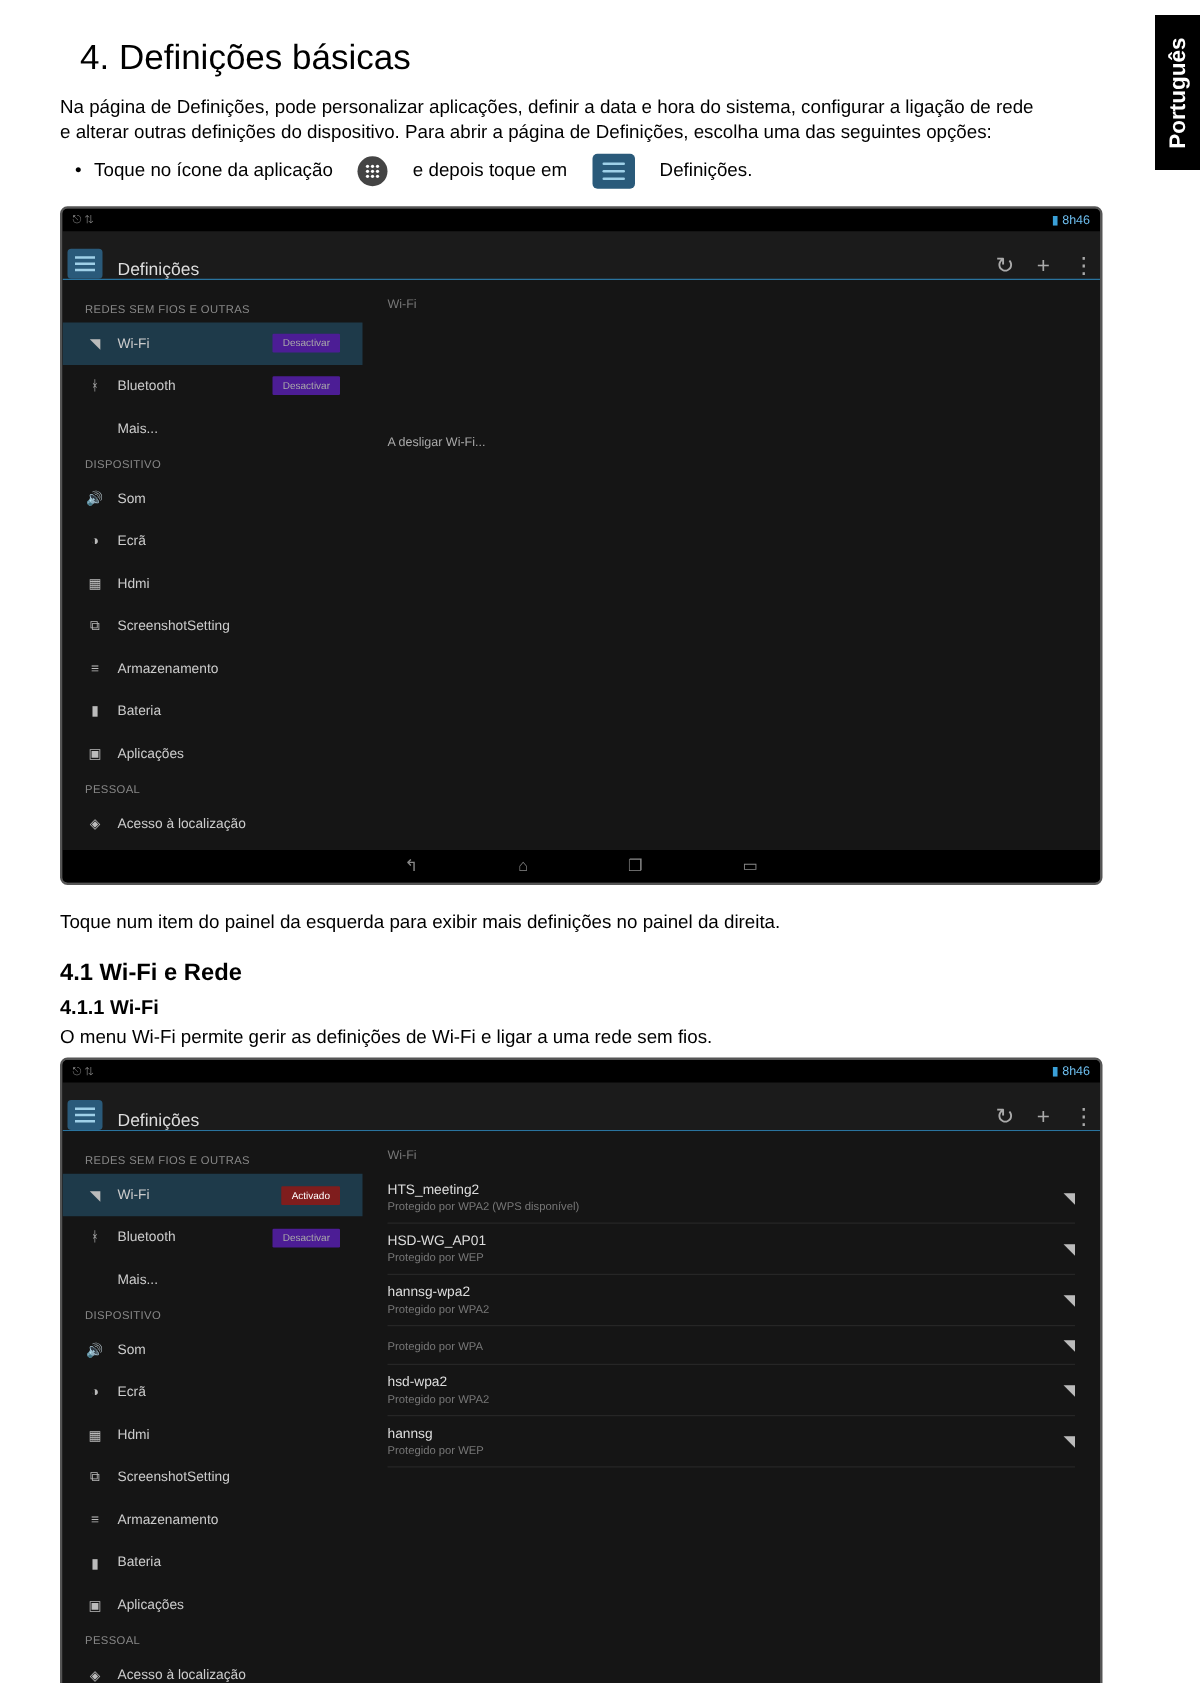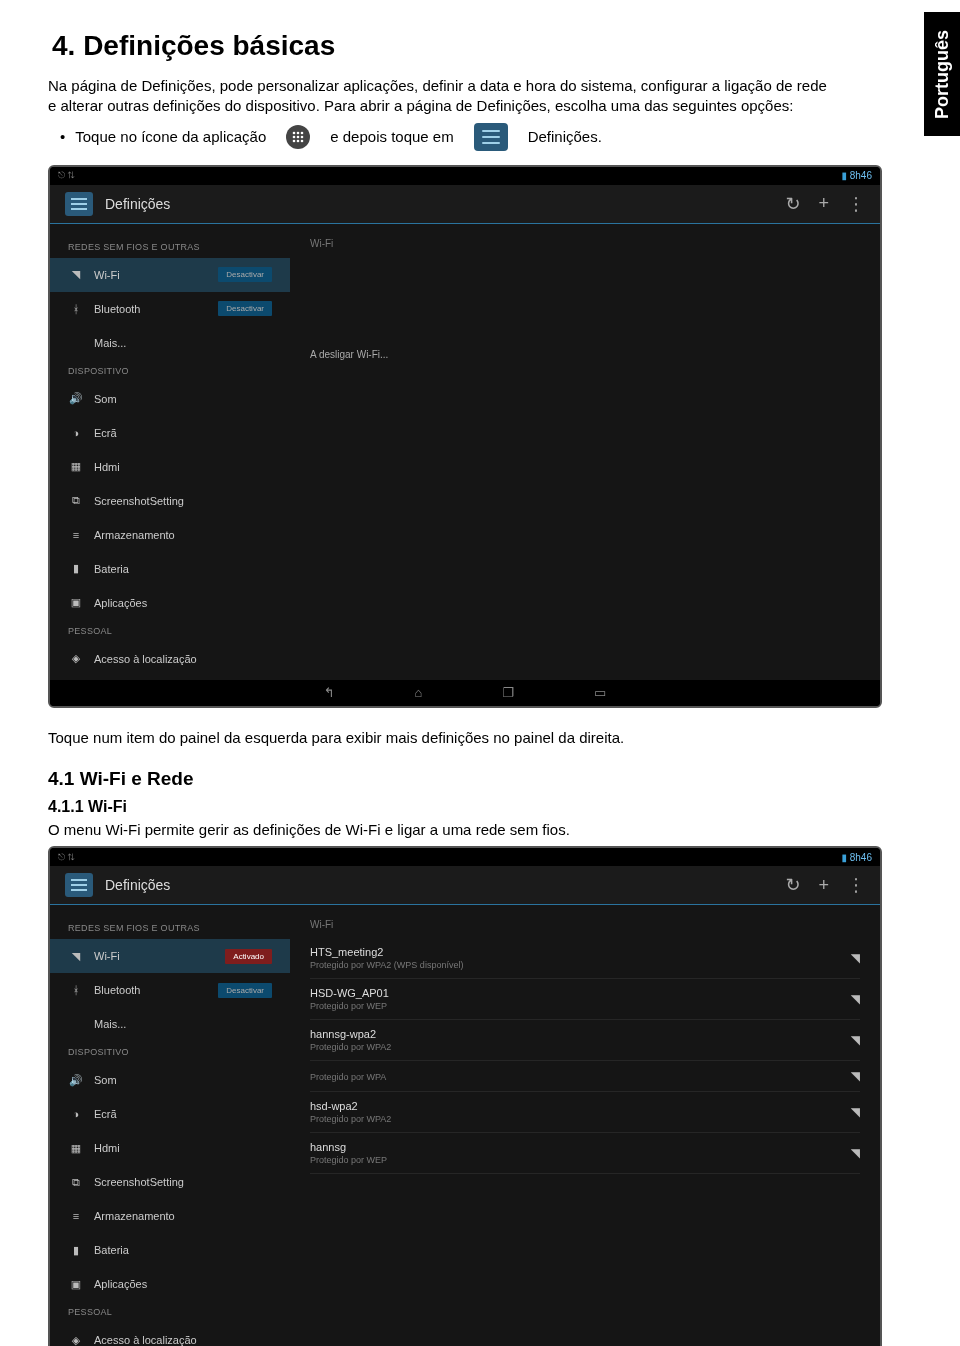--- a/index.html
+++ b/index.html
@@ -1,43 +1,43 @@
 <!DOCTYPE html>
 <html><head>
 <meta charset="utf-8">
 <style>
   html,body{margin:0;padding:0;background:#fff;font-family:Arial,Helvetica,sans-serif;color:#000}
   .page{width:960px;min-height:1346px;padding:30px 48px 0 48px;box-sizing:border-box;position:relative}
   .lang-tab{position:absolute;top:12px;right:0;background:#000;color:#fff;width:36px;height:124px;display:flex;align-items:center;justify-content:center}
   .lang-tab span{transform:rotate(-90deg);font-weight:bold;font-size:18px;white-space:nowrap}
-  h1{font-size:28px;margin:0 0 14px 4px;font-weight:bold}
+  h1{font-size:28px;margin:0 0 14px 16px;font-weight:normal}
   p{font-size:15px;line-height:1.35;margin:0 0 6px 0;max-width:780px}
   .bullet-row{display:flex;align-items:center;gap:20px;font-size:15px;margin:6px 0 14px 12px}
   .bullet-dot::before{content:"•";margin-right:10px}
   .inline-icon{width:24px;height:24px;display:inline-flex;align-items:center;justify-content:center;border-radius:50%;background:#444;color:#fff;font-size:11px}
   .inline-icon.settings{border-radius:4px;background:#2a5a7a;width:34px;height:28px}
   .inline-icon.settings .bars{width:18px;height:14px;display:flex;flex-direction:column;justify-content:space-between}
   .inline-icon.settings .bars div{height:2px;background:#9fd0e8;border-radius:1px}
   
   .device{width:830px;margin:6px 0 20px 0;border:2px solid #555;border-radius:6px;background:#000;overflow:hidden;font-family:Arial,Helvetica,sans-serif}
   .statusbar{height:18px;background:#000;color:#6ebff0;font-size:10px;display:flex;justify-content:space-between;align-items:center;padding:0 8px}
   .statusbar .sig{color:#888;font-size:9px}
-  .appbar{background:#1b1b1b;height:38px;display:flex;align-items:center;padding:0 15px;color:#ddd;font-size:14px;border-bottom:1px solid #2a739e}
+  .appbar{background:#1b1b1b;height:38px;display:flex;align-items:flex-end;padding:0 4px;color:#ddd;font-size:14px;border-bottom:1px solid #2a739e}
   .appbar .settings-ic{width:28px;height:24px;background:#2a5a7a;border-radius:3px;margin-right:12px;display:flex;align-items:center;justify-content:center}
   .appbar .settings-ic .bars{width:16px;height:12px;display:flex;flex-direction:column;justify-content:space-between}
   .appbar .settings-ic .bars div{height:2px;background:#9fd0e8}
   .appbar .title{flex:1}
   .appbar .act{color:#aaa;font-size:18px;margin-left:18px}
   .device-body{display:flex;background:#151515;min-height:340px}
   .sidebar{width:240px;padding:12px 0 4px 0}
   .section-hd{color:#888;font-size:9px;padding:6px 18px;letter-spacing:0.3px}
   .row{display:flex;align-items:center;padding:6px 18px;color:#ccc;font-size:11px;min-height:22px}
   .row.selected{background:#1e3a4a}
   .row .ic{width:16px;height:16px;margin-right:10px;color:#bbb;display:inline-flex;align-items:center;justify-content:center;font-size:11px}
-  .row .toggle{margin-left:auto;background:#0c4a6e;color:#aaa;font-size:8px;padding:3px 8px;border-radius:1px}
+  .row .toggle{margin-left:auto;background:#4c1d95;color:#aaa;font-size:8px;padding:3px 8px;border-radius:1px}
   .row .toggle.on{background:#7f1d1d;color:#fff}
   .content{flex:1;padding:14px 20px;color:#888;font-size:11px}
   .content-hd{font-size:10px;color:#777;margin-bottom:100px}
   .content-msg{text-align:left;color:#aaa;font-size:10px}
   .netlist .netitem{padding:8px 0;border-bottom:1px solid #262626;display:flex;align-items:center}
   .netlist .netitem .meta{flex:1}
   .netlist .netitem .name{color:#ddd;font-size:11px}
   .netlist .netitem .sub{color:#777;font-size:9px;margin-top:2px}
   .netlist .netitem .wifi-ic{color:#bbb;font-size:12px}
   .navbar{height:26px;background:#000;display:flex;align-items:center;justify-content:center;gap:80px;color:#888;font-size:13px}

